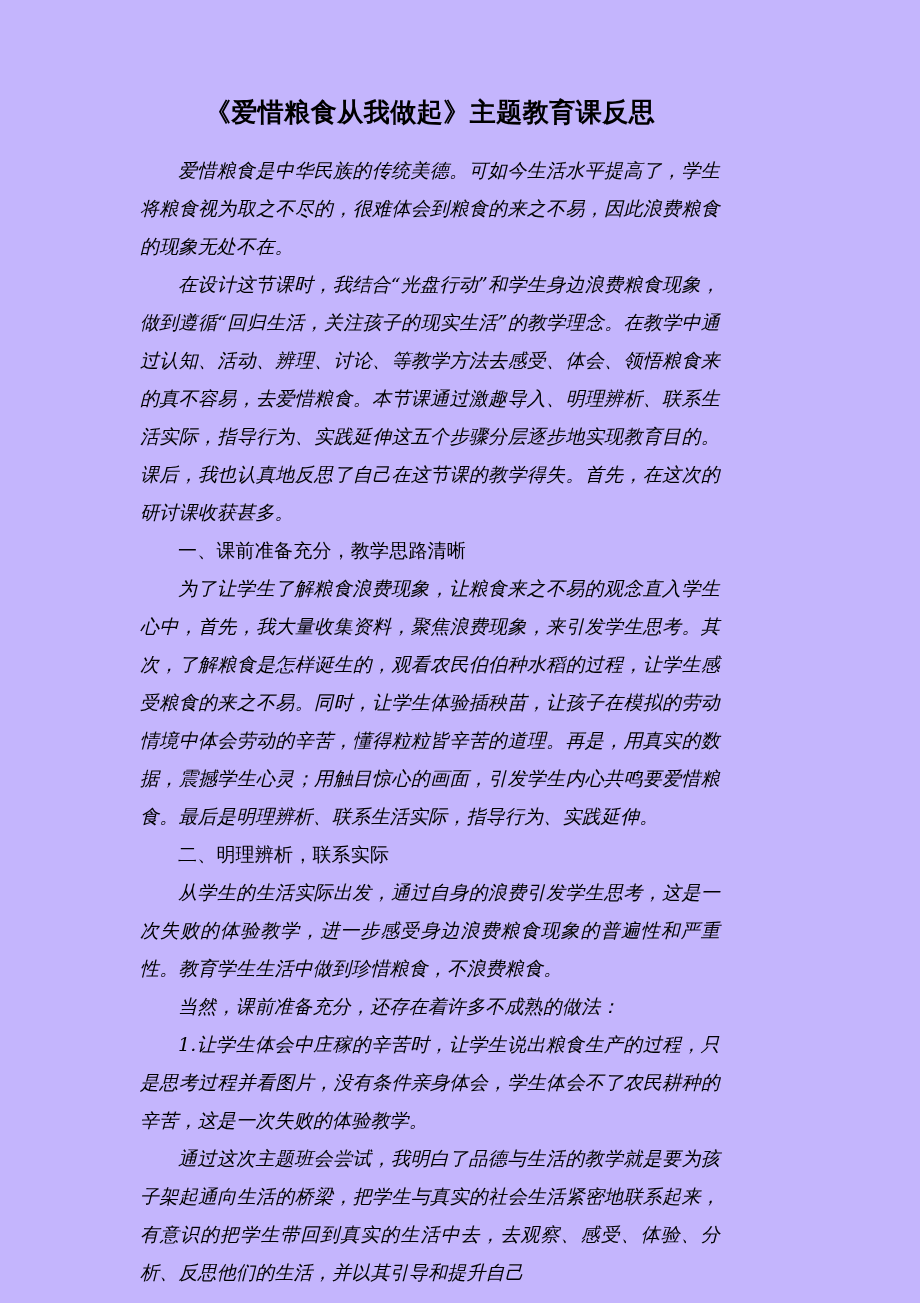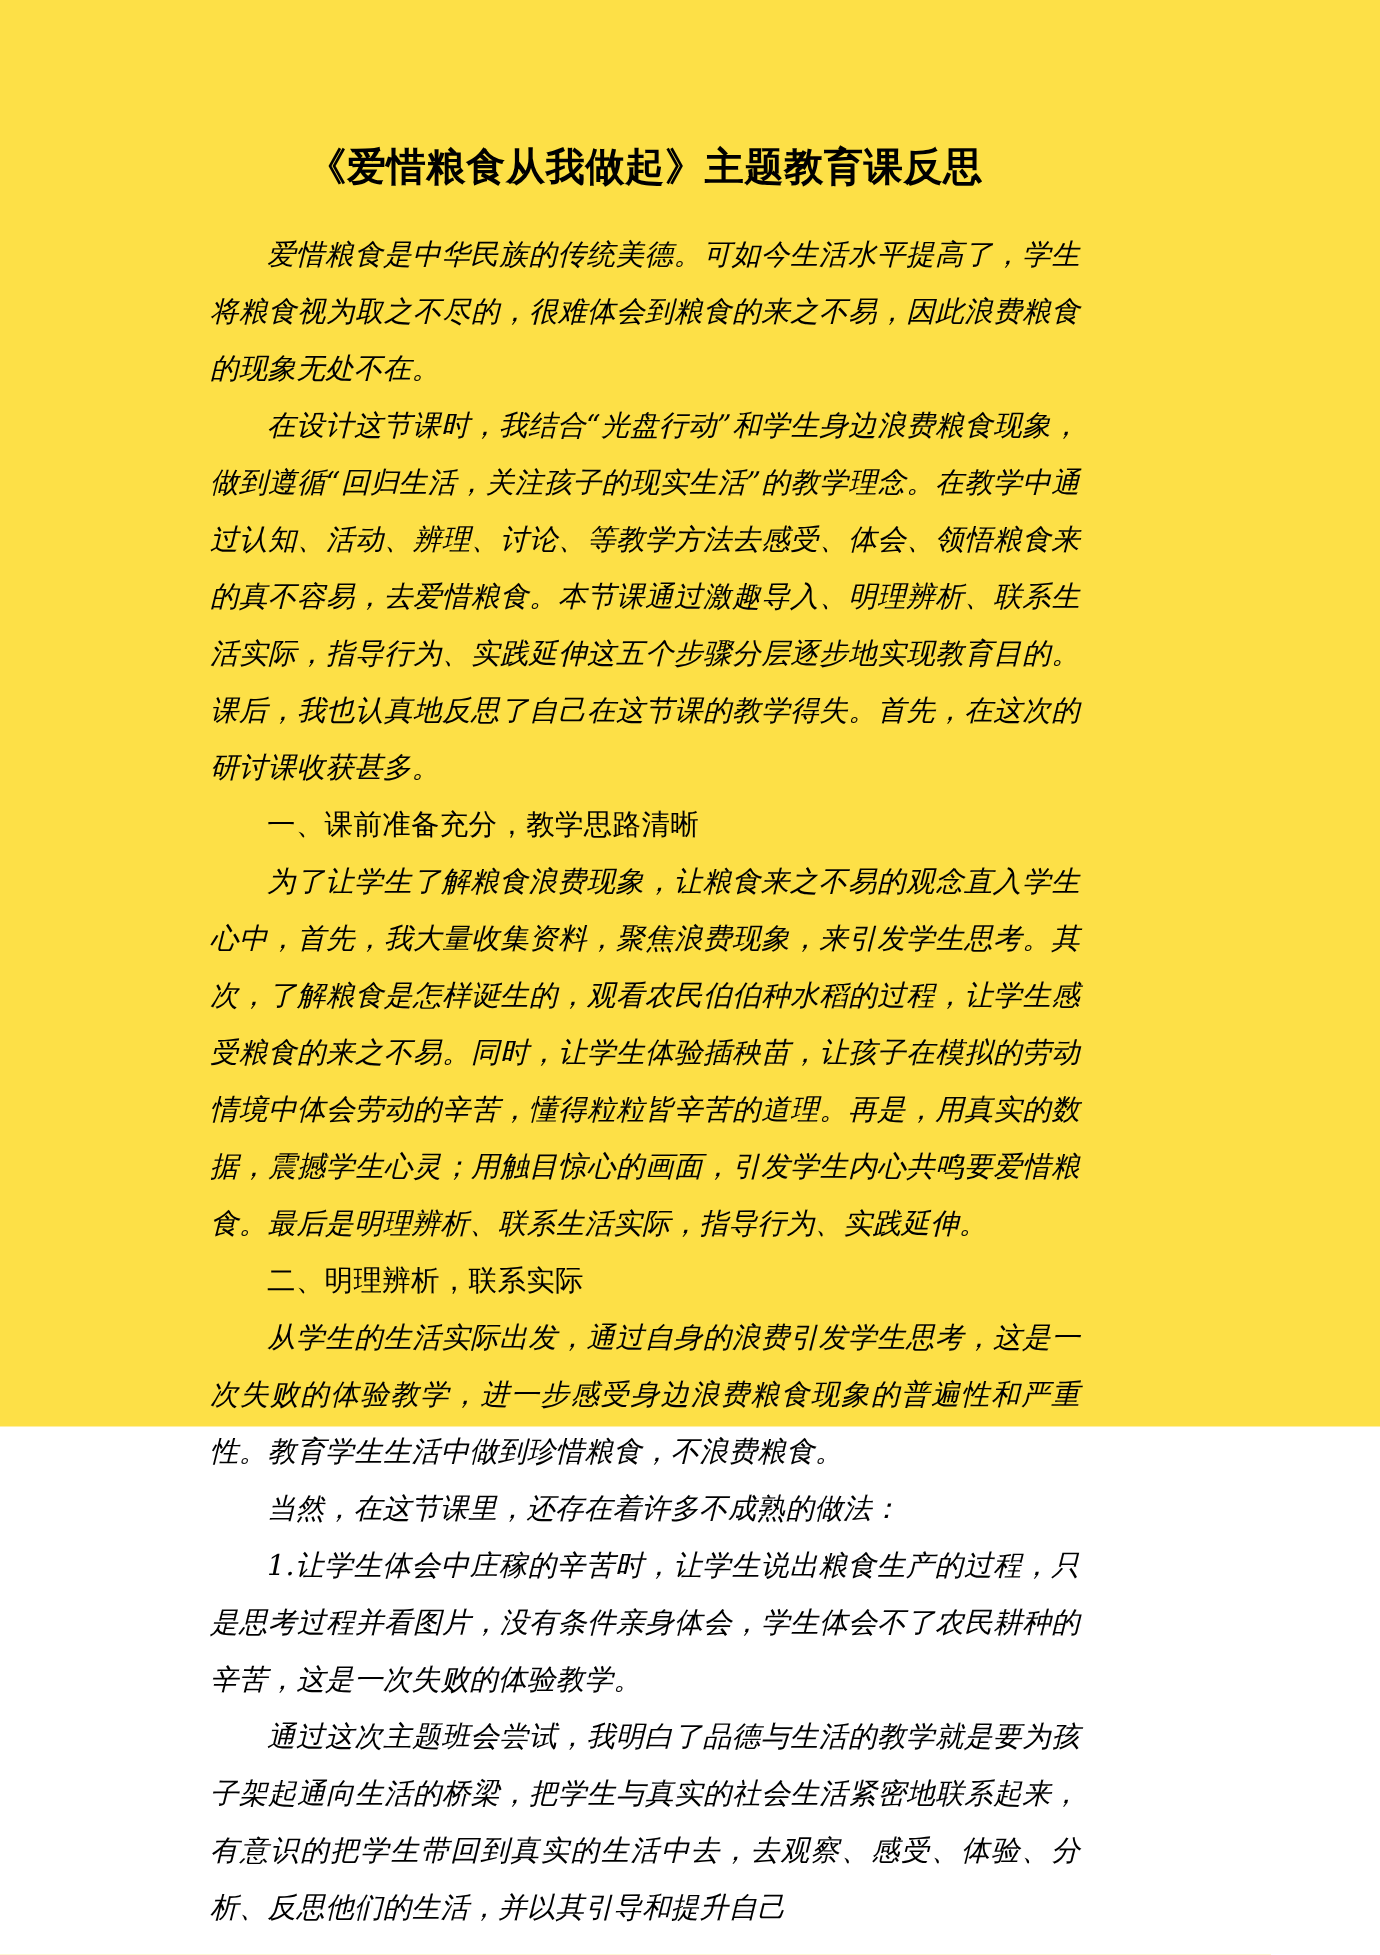--- a/index.html
+++ b/index.html
@@ -11,22 +11,22 @@
     width: 920px;
     height: 1303px;
     overflow: hidden;
     font-family: "DejaVu Serif", "Liberation Serif", serif;
     color: #000000;
     -webkit-font-smoothing: antialiased;
   }
   .page {
     position: relative;
     width: 920px;
-    height: 951px;
-    background: #fde047;
+    height: 1303px;
+    background: #c4b5fd;
     box-sizing: border-box;
     padding: 0;
   }
   .content {
     position: absolute;
     left: 140px;
     top: 0;
     width: 580px;
   }
   .doc-title {
@@ -79,21 +79,21 @@
     <p class="para">在设计这节课时，我结合“光盘行动”和学生身边浪费粮食现象，做到遵循“回归生活，关注孩子的现实生活”的教学理念。在教学中通过认知、活动、辨理、讨论、等教学方法去感受、体会、领悟粮食来的真不容易，去爱惜粮食。本节课通过激趣导入、明理辨析、联系生活实际，指导行为、实践延伸这五个步骤分层逐步地实现教育目的。课后，我也认真地反思了自己在这节课的教学得失。首先，在这次的研讨课收获甚多。</p>
 
     <p class="heading">一、课前准备充分，教学思路清晰</p>
 
     <p class="para">为了让学生了解粮食浪费现象，让粮食来之不易的观念直入学生心中，首先，我大量收集资料，聚焦浪费现象，来引发学生思考。其次，了解粮食是怎样诞生的，观看农民伯伯种水稻的过程，让学生感受粮食的来之不易。同时，让学生体验插秧苗，让孩子在模拟的劳动情境中体会劳动的辛苦，懂得粒粒皆辛苦的道理。再是，用真实的数据，震撼学生心灵；用触目惊心的画面，引发学生内心共鸣要爱惜粮食。最后是明理辨析、联系生活实际，指导行为、实践延伸。</p>
 
     <p class="heading">二、明理辨析，联系实际</p>
 
     <p class="para">从学生的生活实际出发，通过自身的浪费引发学生思考，这是一次失败的体验教学，进一步感受身边浪费粮食现象的普遍性和严重性。教育学生生活中做到珍惜粮食，不浪费粮食。</p>
 
-    <p class="para">当然，在这节课里，还存在着许多不成熟的做法：</p>
+    <p class="para">当然，课前准备充分，还存在着许多不成熟的做法：</p>
 
     <p class="para no-indent">1.让学生体会中庄稼的辛苦时，让学生说出粮食生产的过程，只是思考过程并看图片，没有条件亲身体会，学生体会不了农民耕种的辛苦，这是一次失败的体验教学。</p>
 
 
     <p class="para">通过这次主题班会尝试，我明白了品德与生活的教学就是要为孩子架起通向生活的桥梁，把学生与真实的社会生活紧密地联系起来，有意识的把学生带回到真实的生活中去，去观察、感受、体验、分析、反思他们的生活，并以其引导和提升自己</p>
 
   </div>
 </div>
 
 </body></html>

